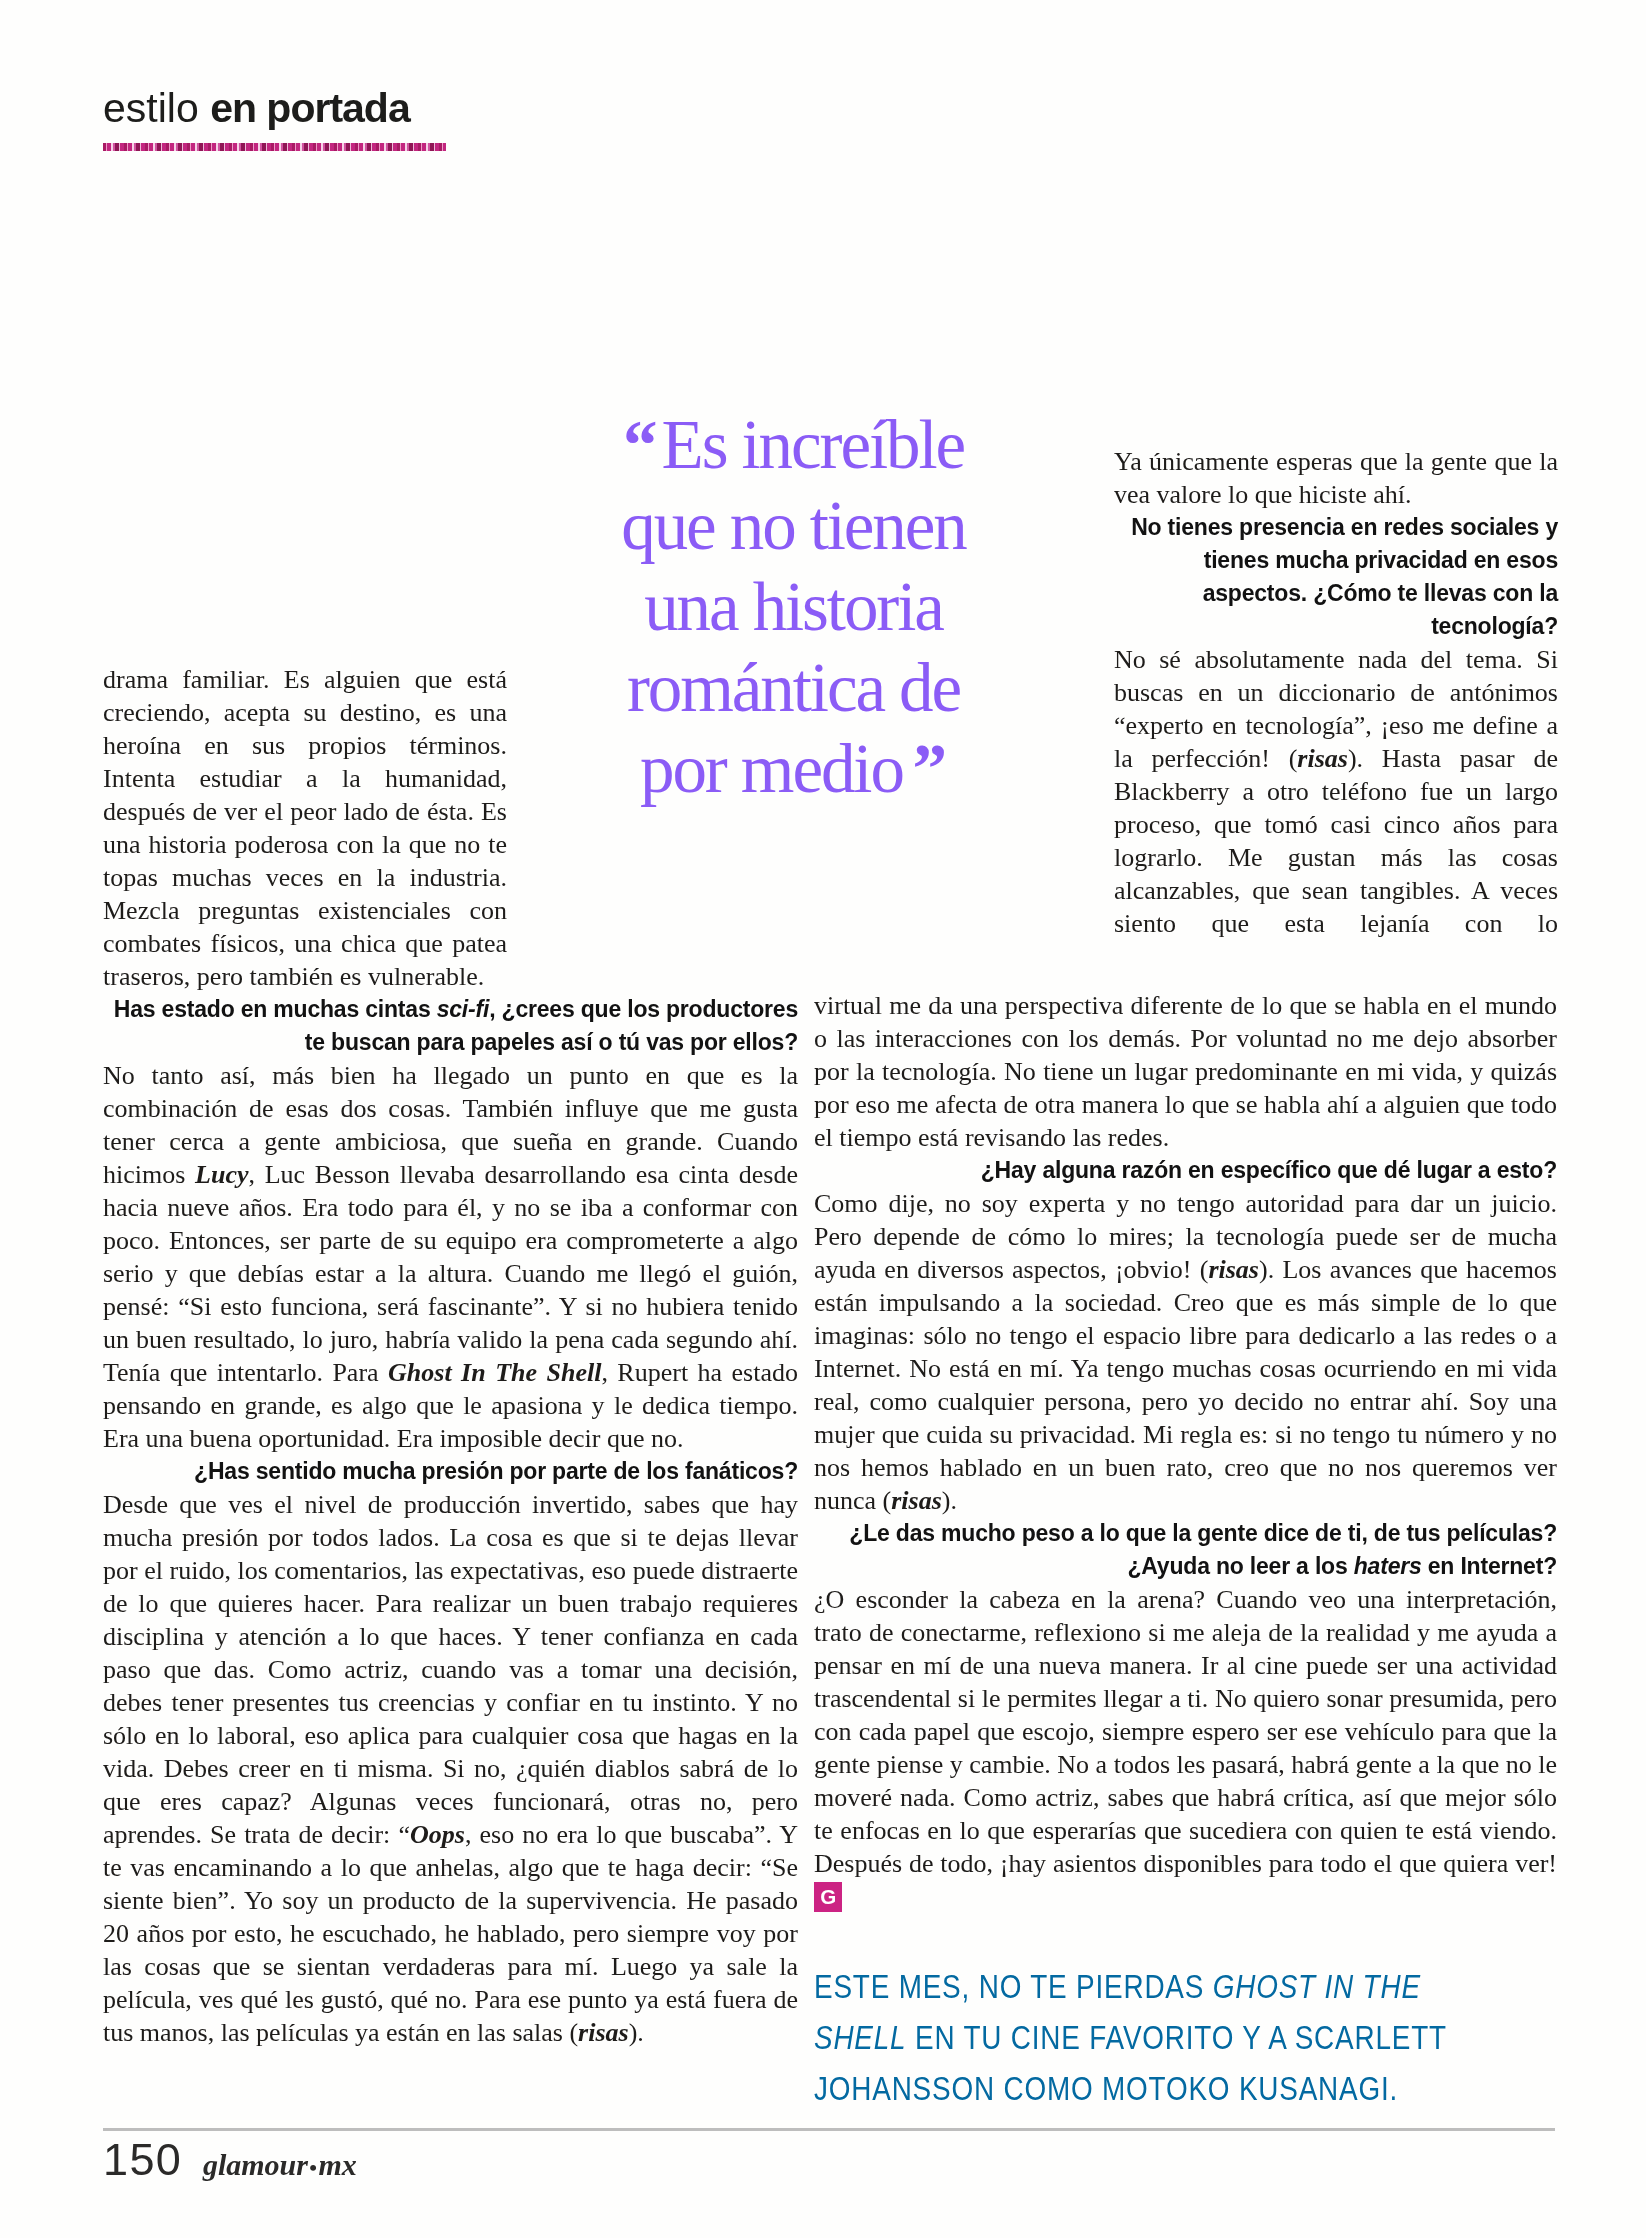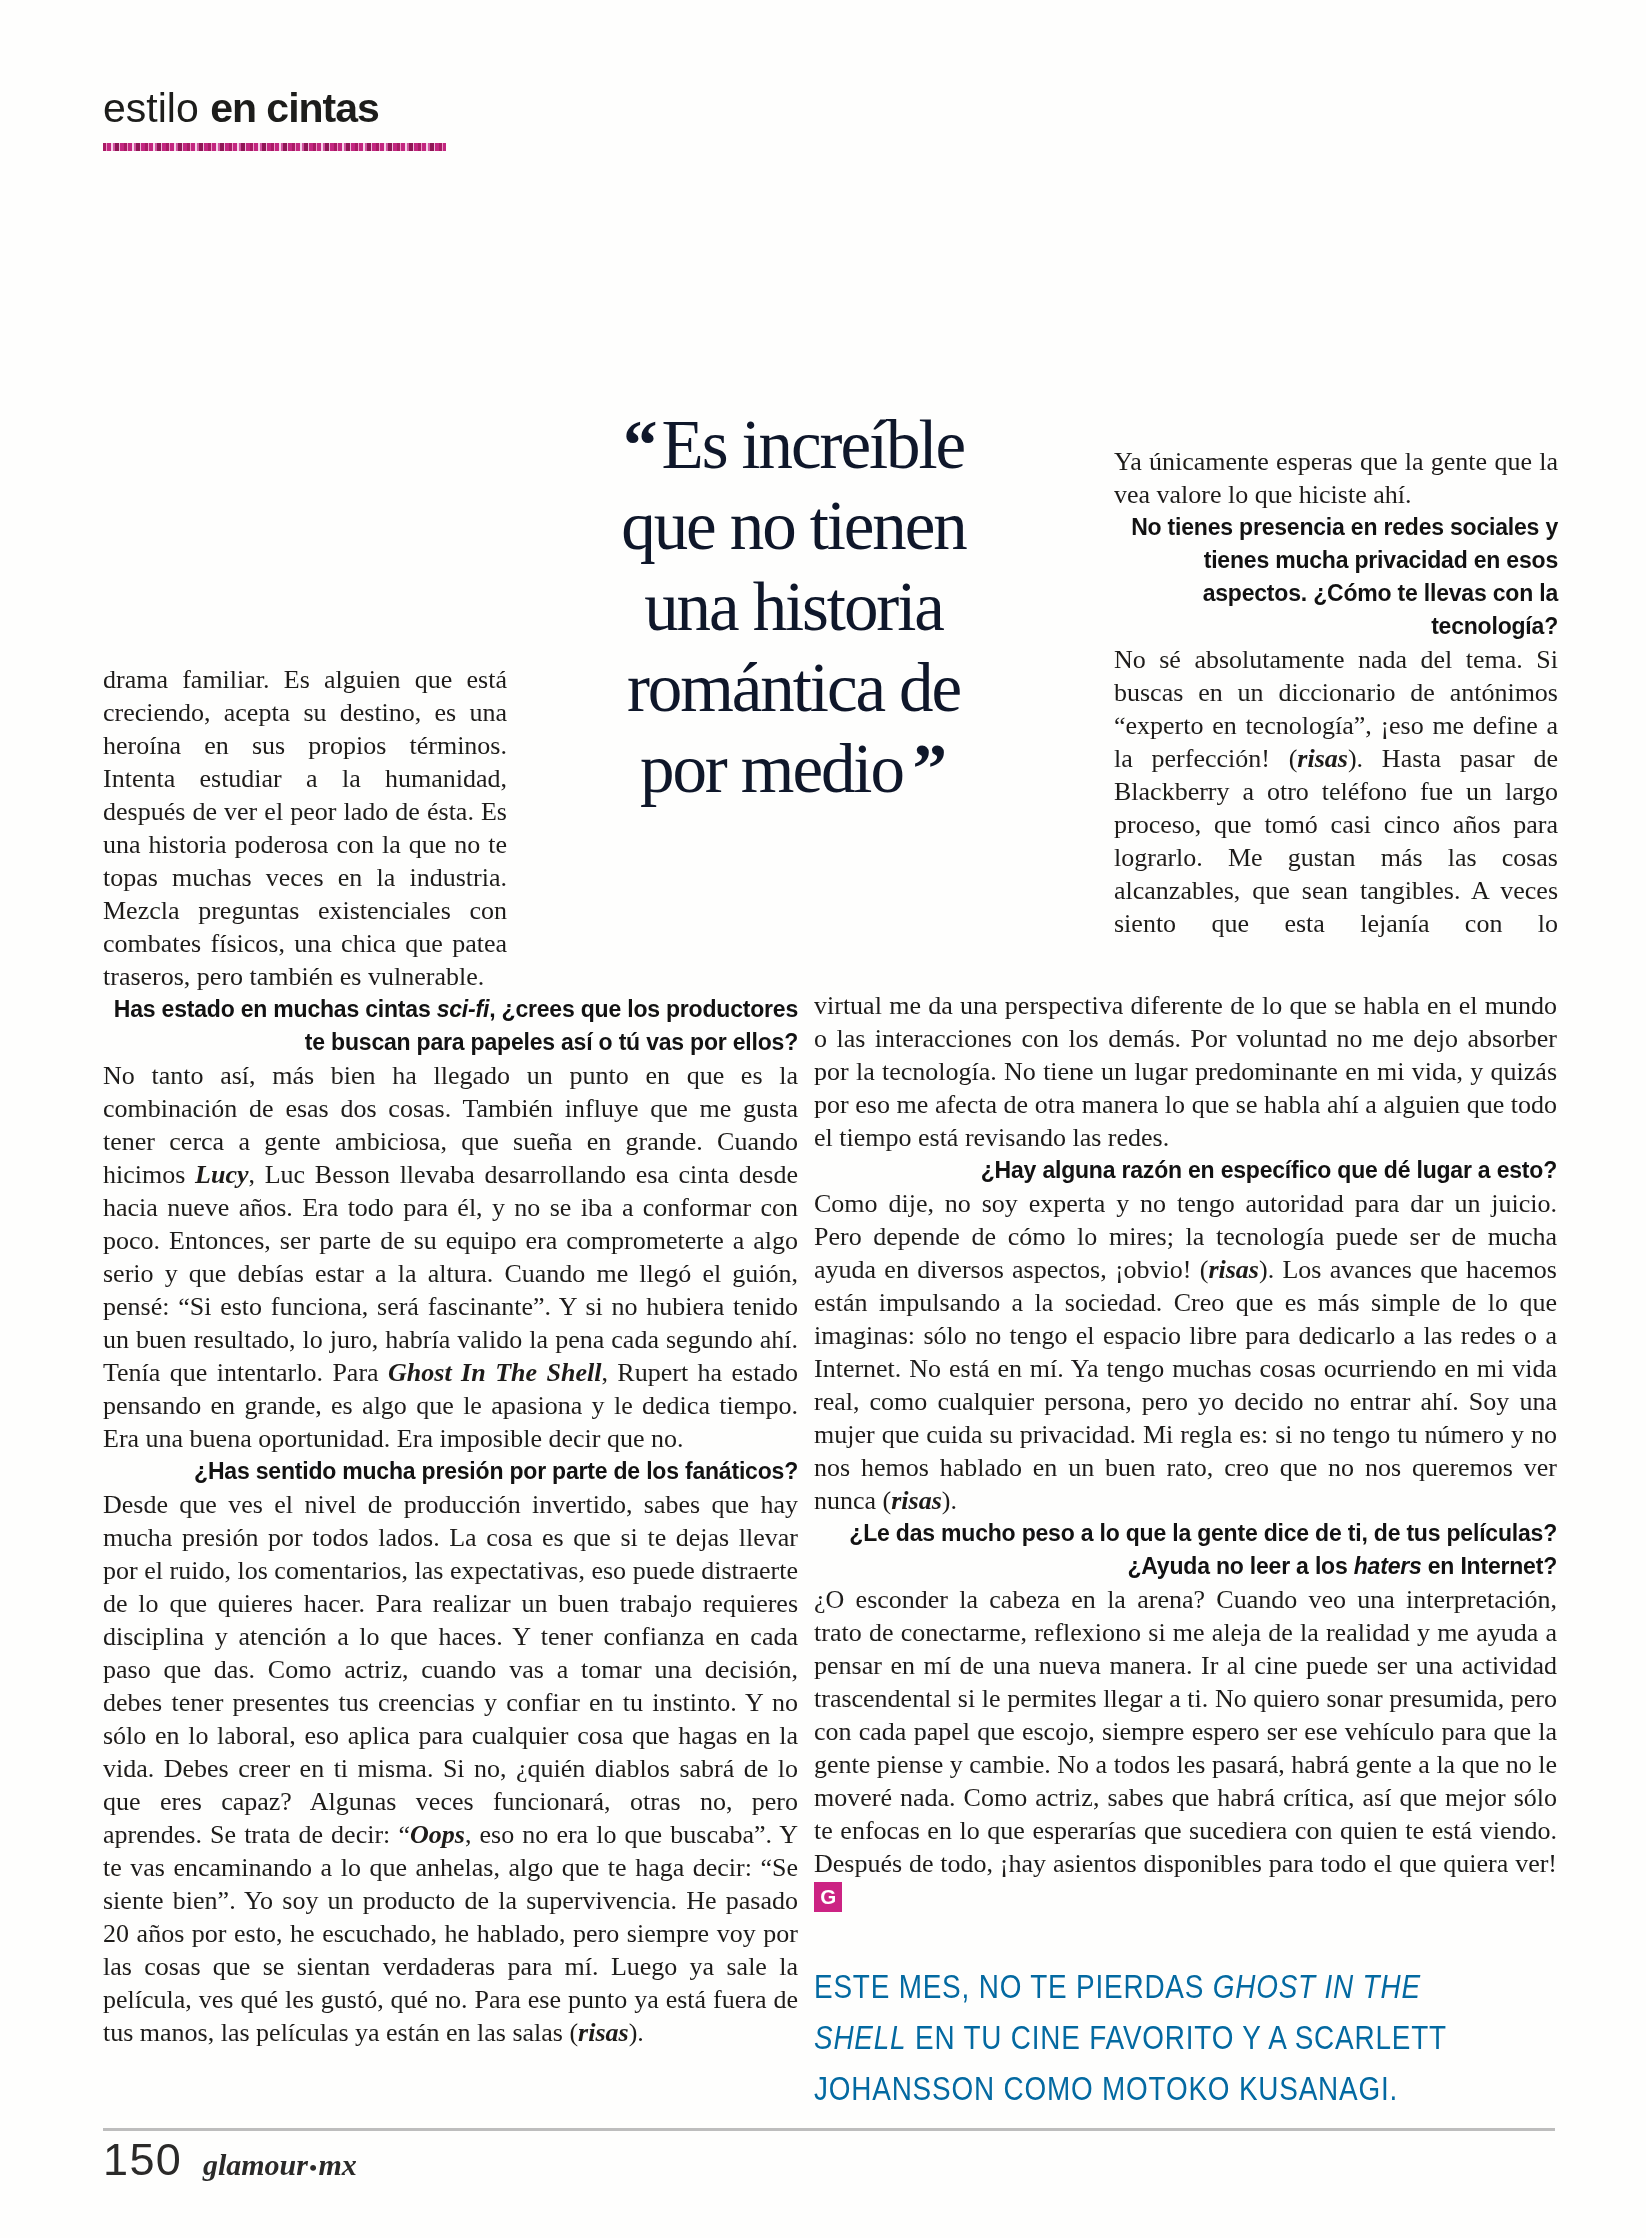--- a/index.html
+++ b/index.html
@@ -11,21 +11,21 @@
   .kicker-light{font-weight:400;letter-spacing:0;}
   .kicker-bold{font-weight:700;letter-spacing:-1px;}
   .kicker-stripe{position:absolute;left:103px;top:143px;width:343px;height:7.6px;
       background:repeating-linear-gradient(90deg,
         #a81a64 0 2.7px,#ef9cc8 2.7px 4.1px,#c2267f 4.1px 8.2px,#f6d3e7 8.2px 9.6px,
         #d054a0 9.6px 12.4px,#8f1655 12.4px 16px,#eebbd9 16px 17px,#c2267f 17px 21px);}
 
   
   .pullquote{position:absolute;left:498px;top:405px;width:591px;margin:0;
       text-align:center;font-family:"Liberation Serif",serif;font-weight:400;
-      font-size:69px;line-height:81px;letter-spacing:-2.1px;color:#0f172a;}
+      font-size:69px;line-height:81px;letter-spacing:-2.1px;color:#8b5cf6;}
   .pq-open,.pq-close{font-weight:700;letter-spacing:0;}
   .pq-open{margin-right:4.1px;}
   .pq-close{margin-left:9.6px;}
 
   
   .body{font-family:"Liberation Serif",serif;font-size:26px;line-height:33px;
         color:#1e1c1a;text-align:justify;margin:0;}
   .body i{font-style:italic;font-weight:bold;}
   .cont{text-align-last:justify;}
   .q{font-family:"Liberation Sans",sans-serif;font-weight:700;font-size:23px;
@@ -59,21 +59,21 @@
   .brand-dot{font-style:normal;font-size:22px;margin:0 1.4px;}
 </style>
 </head>
 <body>
 
 <div class="page">
 
   <header>
     <div class="kicker">
       <span class="kicker-light">estilo</span>
-      <span class="kicker-bold">en cintas</span>
+      <span class="kicker-bold">en portada</span>
     </div>
     <div class="kicker-stripe"></div>
   </header>
 
   <blockquote class="pullquote">
     <div class="pq-line">
       <span class="pq-open">“</span><span>Es increíble</span>
     </div>
     <div class="pq-line">que no tienen</div>
     <div class="pq-line">una historia</div>

